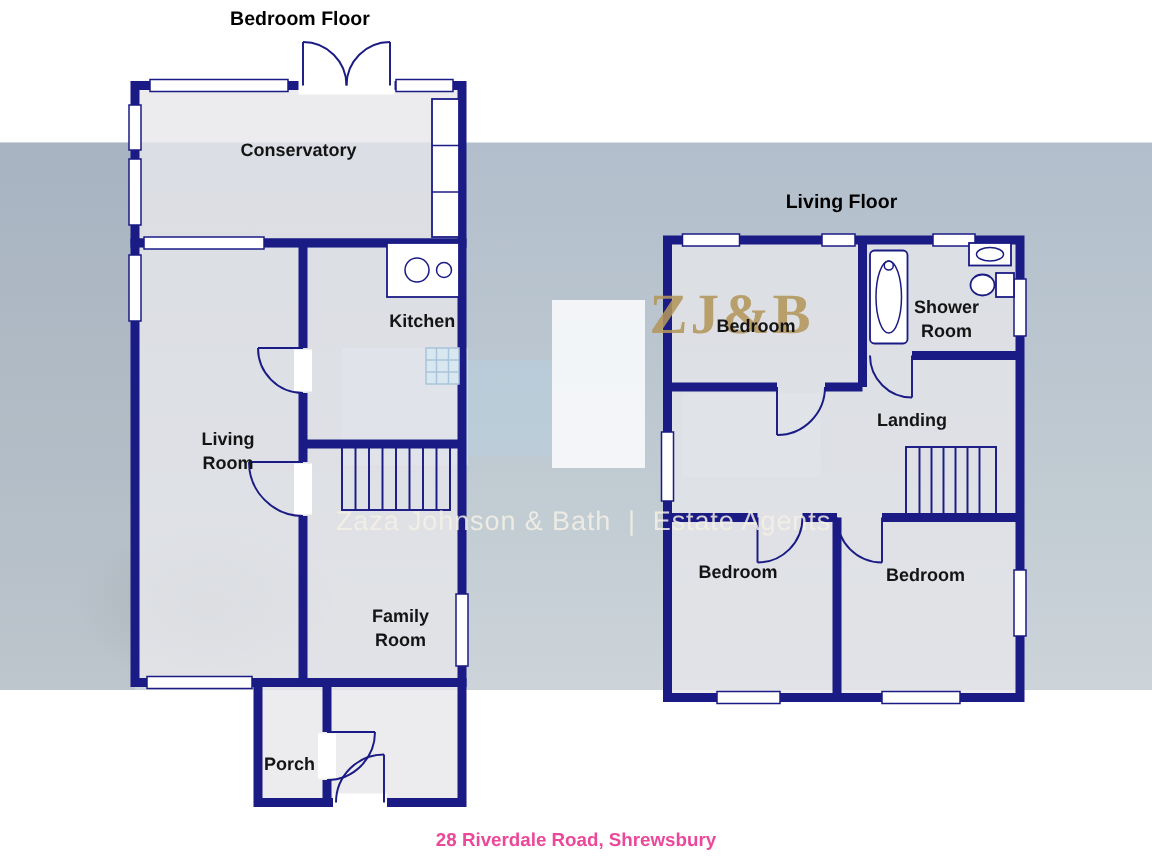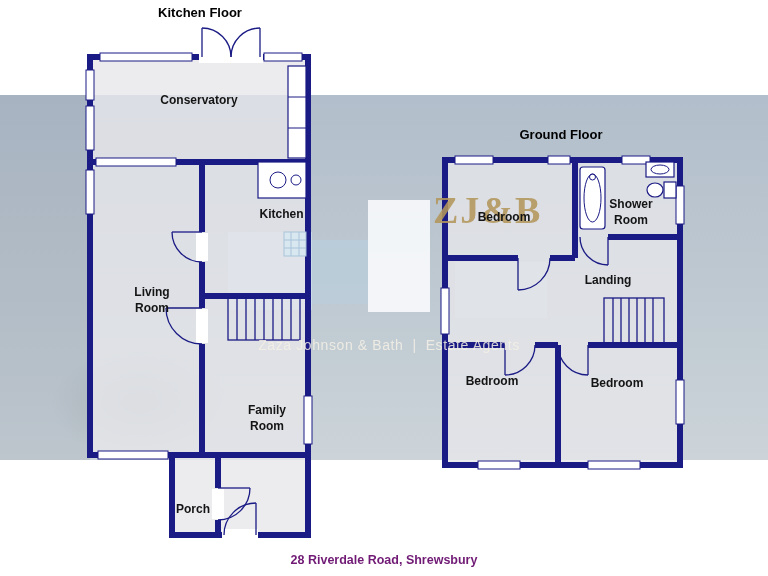--- a/index.html
+++ b/index.html
@@ -32,21 +32,21 @@
   .fix    { fill:#ffffff; stroke:var(--wall); stroke-width:1.2; }
   .fixline{ fill:none; stroke:var(--wall); stroke-width:1; }
   .tile   { fill:#d9e7f1; stroke:#a9c4d8; stroke-width:1; }
   .tileline { stroke:#a9c4d8; stroke-width:1; }
 
   
   .wm-logo { position:absolute; left:433px; top:188px; z-index:2;
              font-family:"Liberation Serif", serif; font-weight:bold; font-size:38px;
              letter-spacing:2px; color:var(--gold); opacity:0.88; }
   .wm-tagline { position:absolute; left:389px; top:337px; transform:translateX(-50%); z-index:2;
-                font-size:14px; font-weight:400; letter-spacing:0.6px; white-space:pre;
+                font-size:18px; font-weight:400; letter-spacing:0.6px; white-space:pre;
                 color:var(--tagline_color); }
 
   
   .title { position:absolute; z-index:3; transform:translate(-50%,-50%);
            font-weight:bold; font-size:13px; color:#000; white-space:nowrap; }
   .title-ground { left:200px; top:12px; }
   .title-first  { left:561px; top:134px; }
 
   .lbl { position:absolute; z-index:3; transform:translate(-50%,-50%);
          font-weight:bold; font-size:12px; line-height:1.3; text-align:center;
@@ -56,21 +56,21 @@
   .lbl-living       { left:152px; top:301px; width:52px; }
   .lbl-family       { left:267px; top:419px; width:52px; }
   .lbl-porch        { left:193px; top:510px; }
   .lbl-bed1         { left:504px; top:218px; }
   .lbl-shower       { left:631px; top:213px; width:54px; }
   .lbl-landing      { left:608px; top:281px; }
   .lbl-bed2         { left:492px; top:382px; }
   .lbl-bed3         { left:617px; top:384px; }
 
   .address { position:absolute; z-index:3; left:384px; top:560px; transform:translate(-50%,-50%);
-             font-weight:bold; font-size:12.5px; color:#701a75; white-space:nowrap; }
+             font-weight:bold; font-size:12.5px; color:#ec4899; white-space:nowrap; }
 </style>
 </head>
 <body>
 
 <div class="canvas">
 
   <div class="band"></div>
   <div class="art art-left-shade"></div>
   <div class="art art-blue-1"></div>
   <div class="art art-blue-2"></div>
@@ -217,22 +217,22 @@
         <ellipse class="fixline" cx="660" cy="169.5" rx="9" ry="4.5"></ellipse>
         <rect class="fix" x="664" y="182" width="12" height="16"></rect>
         <ellipse class="fix" cx="655" cy="190" rx="8" ry="7"></ellipse>
       </g>
     </g>
   </svg>
 
   <div class="wm-logo">ZJ&amp;B</div>
   <div class="wm-tagline">Zaza Johnson &amp; Bath  |  Estate Agents</div>
 
-  <div class="title title-ground">Kitchen Floor</div>
-  <div class="title title-first">Ground Floor</div>
+  <div class="title title-ground">Bedroom Floor</div>
+  <div class="title title-first">Living Floor</div>
 
   <div class="lbl lbl-conservatory">Conservatory</div>
   <div class="lbl lbl-kitchen">Kitchen</div>
   <div class="lbl lbl-living">Living Room</div>
   <div class="lbl lbl-family">Family Room</div>
   <div class="lbl lbl-porch">Porch</div>
 
   <div class="lbl lbl-bed1">Bedroom</div>
   <div class="lbl lbl-shower">Shower Room</div>
   <div class="lbl lbl-landing">Landing</div>

